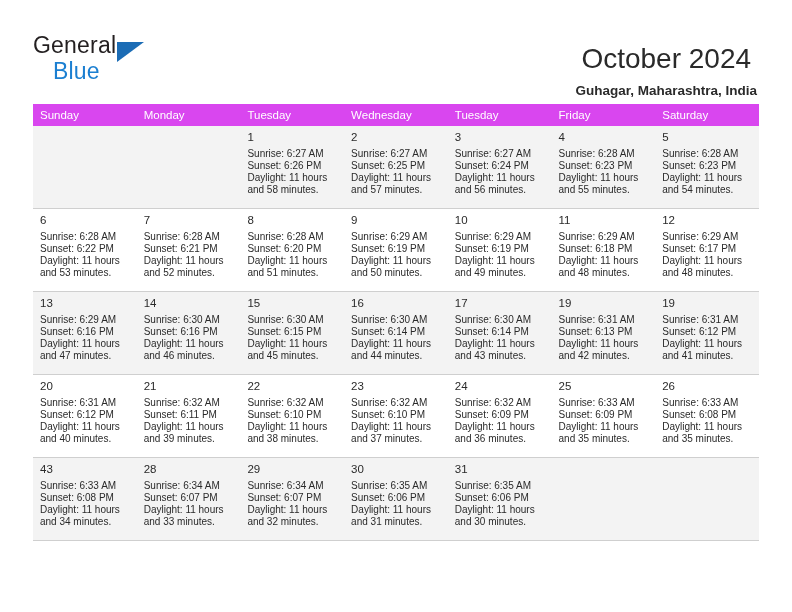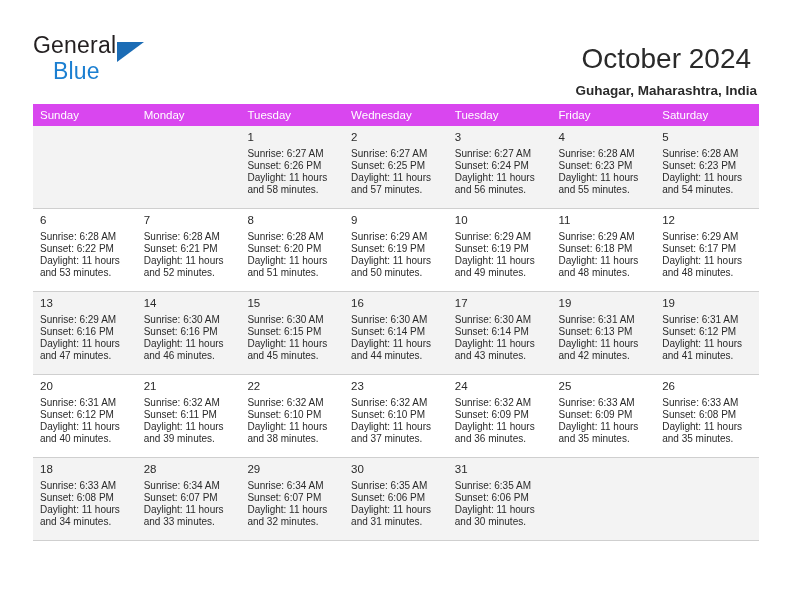--- a/index.html
+++ b/index.html
@@ -420,21 +420,21 @@
               <div class="detail">Sunrise: 6:33 AM
 Sunset: 6:08 PM
 Daylight: 11 hours
 and 35 minutes.</div>
             </div>
           </td>
         </tr>
         <tr class="week-shaded">
           <td>
             <div class="cell-inner">
-              <div class="daynum">18</div>
+              <div class="daynum">43</div>
               <div class="detail">Sunrise: 6:33 AM
 Sunset: 6:08 PM
 Daylight: 11 hours
 and 34 minutes.</div>
             </div>
           </td>
           <td>
             <div class="cell-inner">
               <div class="daynum">28</div>
               <div class="detail">Sunrise: 6:34 AM

